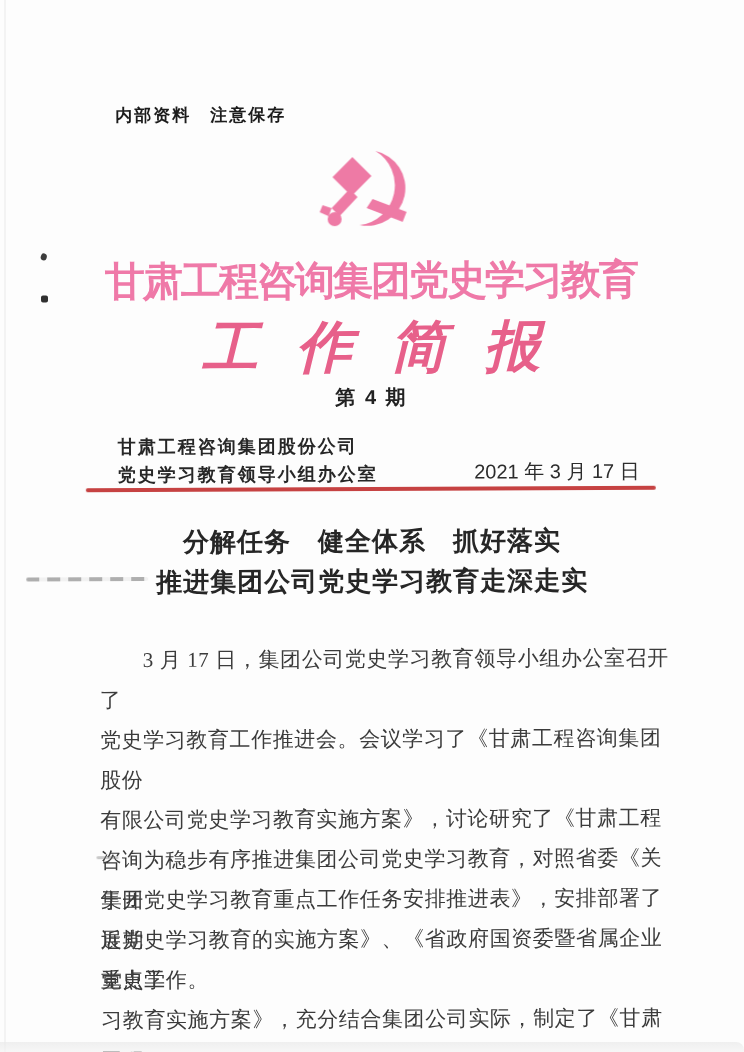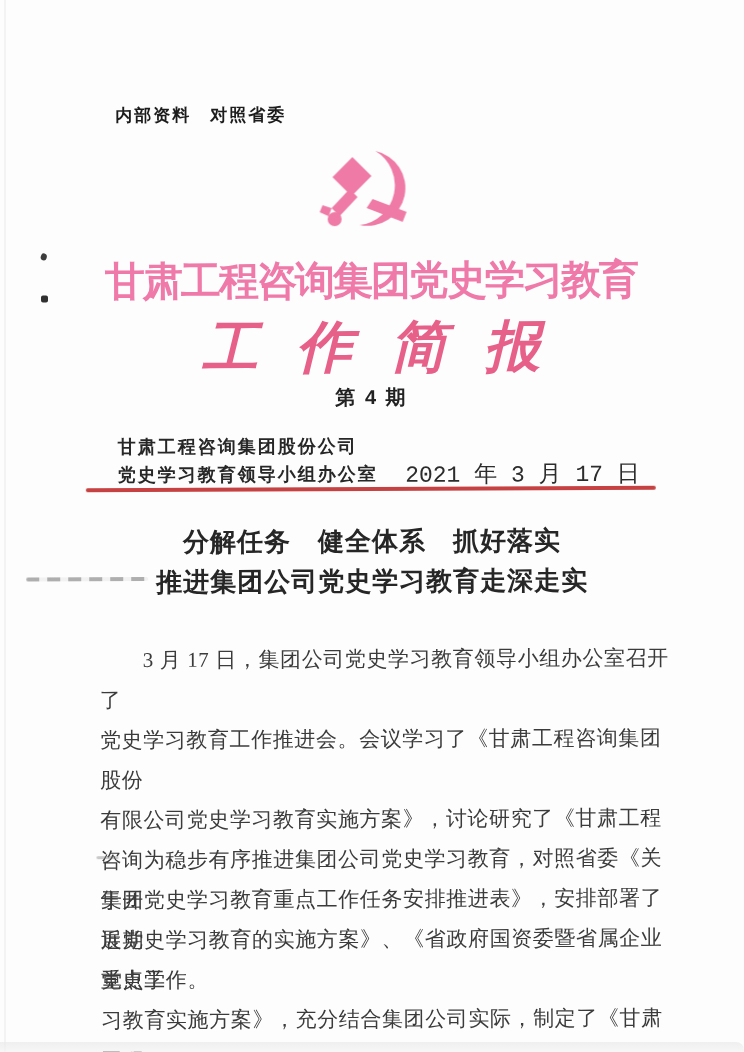--- a/index.html
+++ b/index.html
@@ -27,22 +27,22 @@
   .issue-no{
     left:0;top:384px;width:744px;text-align:center;
     font-family:"Liberation Sans",sans-serif;font-weight:bold;
     font-size:20px;letter-spacing:2px;color:#222;
   }
   .issuer{
     left:118px;top:432px;font-weight:bold;font-size:18px;line-height:28px;
     letter-spacing:2px;color:#272727;font-family:"Liberation Serif",serif;
   }
   .issue-date{
-    right:104px;top:459px;font-size:23px;color:#2c2c2c;
-    font-family:Liberation Mono, monospace;
+    right:104px;top:459px;font-size:20px;color:#2c2c2c;
+    font-family:Liberation Sans, sans-serif;
   }
   .red-rule{left:86px;top:487px;width:570px;height:4px;background:#c64242;
     border-radius:2px;filter:blur(0.3px);}
   .headline{
     left:0;width:744px;text-align:center;font-family:"Liberation Sans",sans-serif;
     font-weight:bold;font-size:26px;color:#262626;letter-spacing:1px;
   }
   .headline.l1{top:524px;}
   .headline.l2{top:564px;}
   .body-text{
@@ -63,21 +63,21 @@
   .smudge2{left:95px;top:855px;width:22px;height:3px;background:rgba(120,120,120,.4);
     border-radius:2px;filter:blur(.5px);}
 </style>
 </head>
 <body>
 
 <div class="page">
 
   <div class="tilt">
 
-    <div class="abs notice">内部资料　对照省委</div>
+    <div class="abs notice">内部资料　注意保存</div>
 
     <svg class="abs emblem" viewBox="0 0 165 110" xmlns="http://www.w3.org/2000/svg" aria-hidden="true">
       <g fill="#ed6f9e">
 
         <path d="M 82 3 A 36 36 0 1 1 66 77 A 40 40 0 0 0 82 3 Z"></path>
 
         <path d="M 79 51 L 113 64 L 109 74 L 73 60 Z"></path>
 
         <path d="M 59 9 L 78 28 L 58 48 L 39 29 Z"></path>
 

